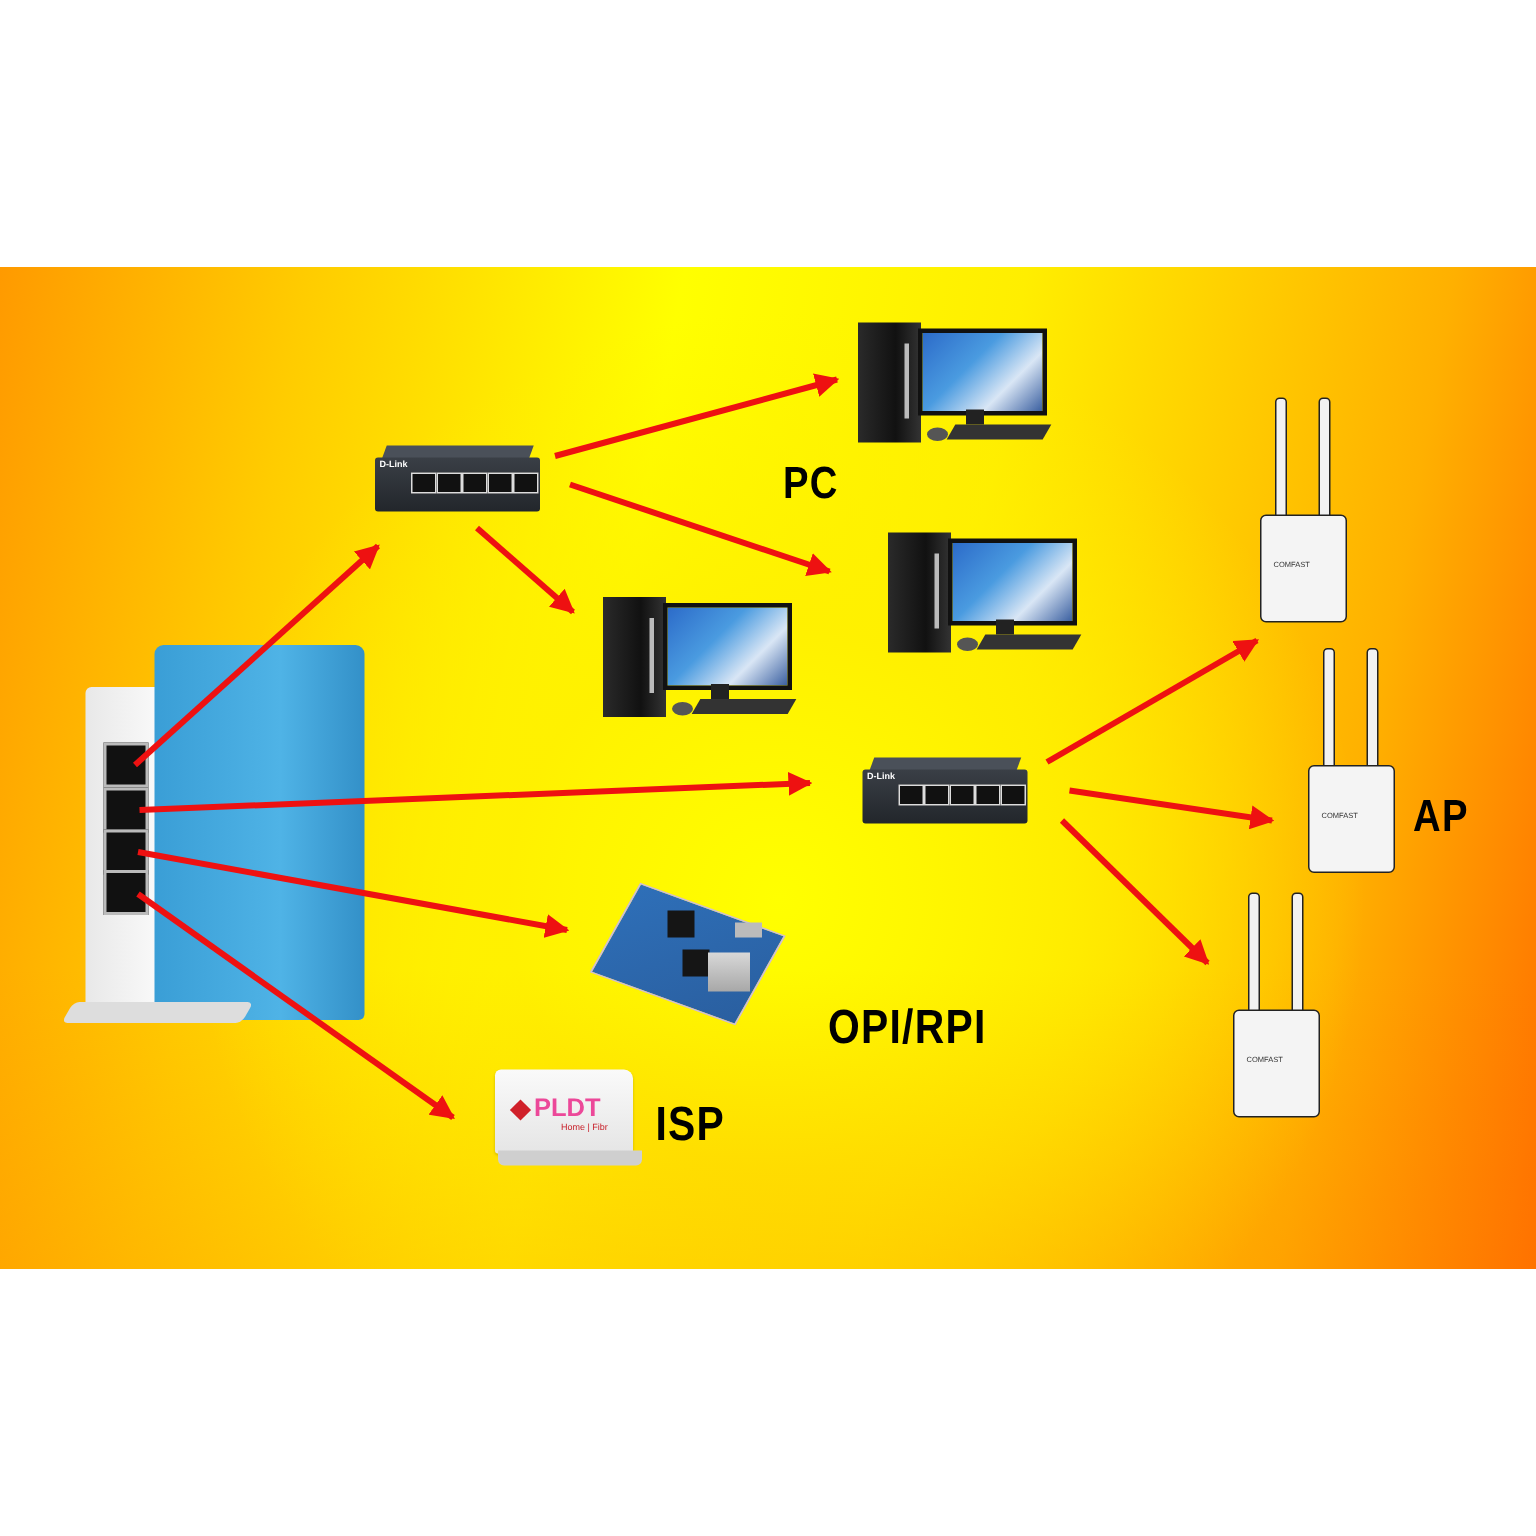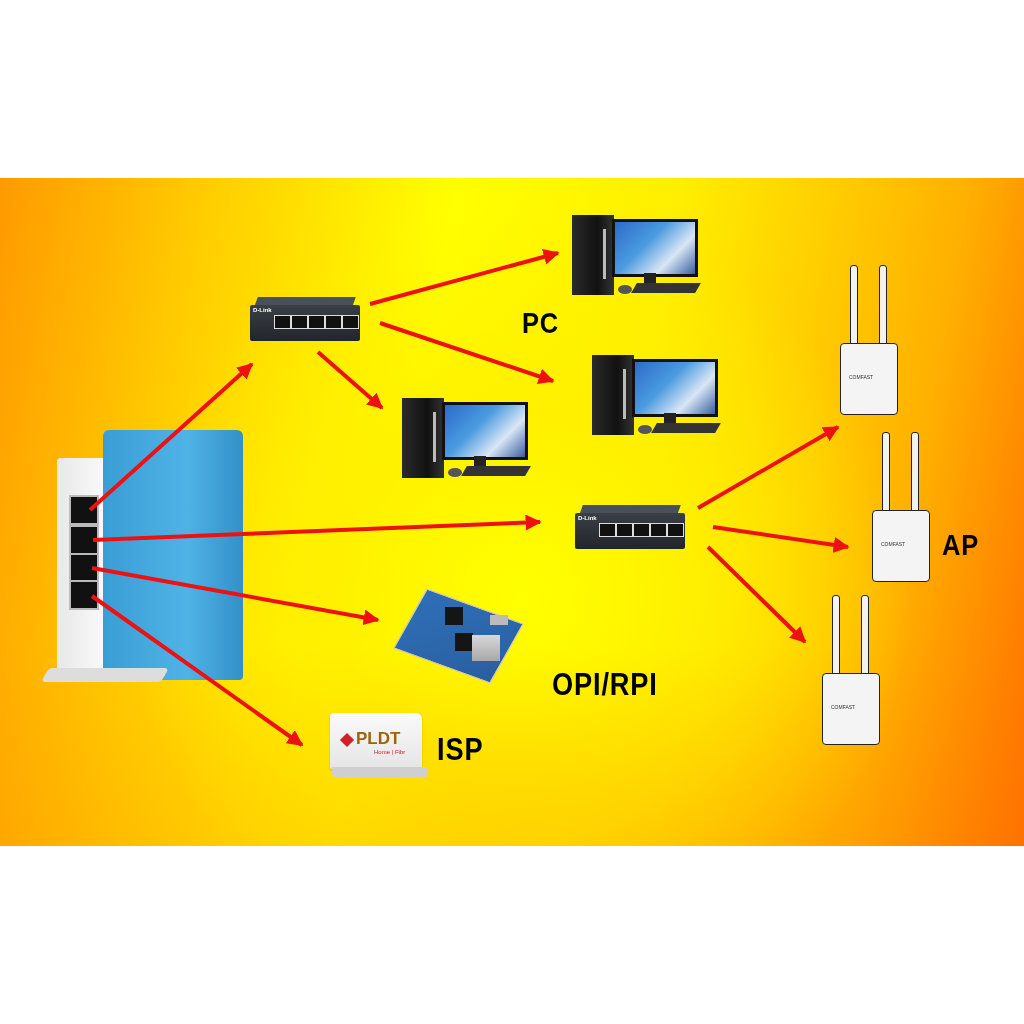--- a/index.html
+++ b/index.html
@@ -51,21 +51,21 @@
   .board .pcb { position:absolute; left:10px; top:15px; width:95px; height:70px; background:linear-gradient(135deg,#2e6fb8,#2a5fa0); transform:skewY(20deg) skewX(-25deg); border:1px solid #cbd; }
   .board .chip { position:absolute; width:18px; height:18px; background:#151515; }
   .board .eth { position:absolute; left:72px; top:50px; width:28px; height:26px; background:linear-gradient(180deg,#d8d8d8,#a8a8a8); }
   .board .hdmi { position:absolute; left:90px; top:30px; width:18px; height:10px; background:#bbb; }
 
   
   .modem { left:330px; top:713px; width:100px; height:66px; }
   .modem .face { position:absolute; left:0; top:0; width:92px; height:56px; background:linear-gradient(180deg,#fafafa,#e5e5e5); border-radius:4px 6px 2px 2px; box-shadow:0 1px 2px rgba(0,0,0,0.2); }
   .modem .base { position:absolute; left:2px; top:54px; width:96px; height:10px; background:#cfcfcf; border-radius:0 0 4px 4px; }
   .modem .logo-mark { position:absolute; left:12px; top:22px; width:10px; height:10px; background:#d0202a; transform:rotate(45deg); }
-  .modem .brand { position:absolute; left:26px; top:16px; font-size:17px; font-weight:bold; color:#a16207; font-family:"Liberation Sans", sans-serif; }
+  .modem .brand { position:absolute; left:26px; top:16px; font-size:17px; font-weight:bold; color:#ec4899; font-family:"Liberation Sans", sans-serif; }
   .modem .sub { position:absolute; left:44px; top:36px; font-size:6px; color:#c8202a; font-family:"Liberation Sans", sans-serif; }
 </style>
 </head>
 <body>
 
 <div class="banner"></div>
 
 <div class="device router">
   <div class="white"></div>
   <div class="blue"></div>

